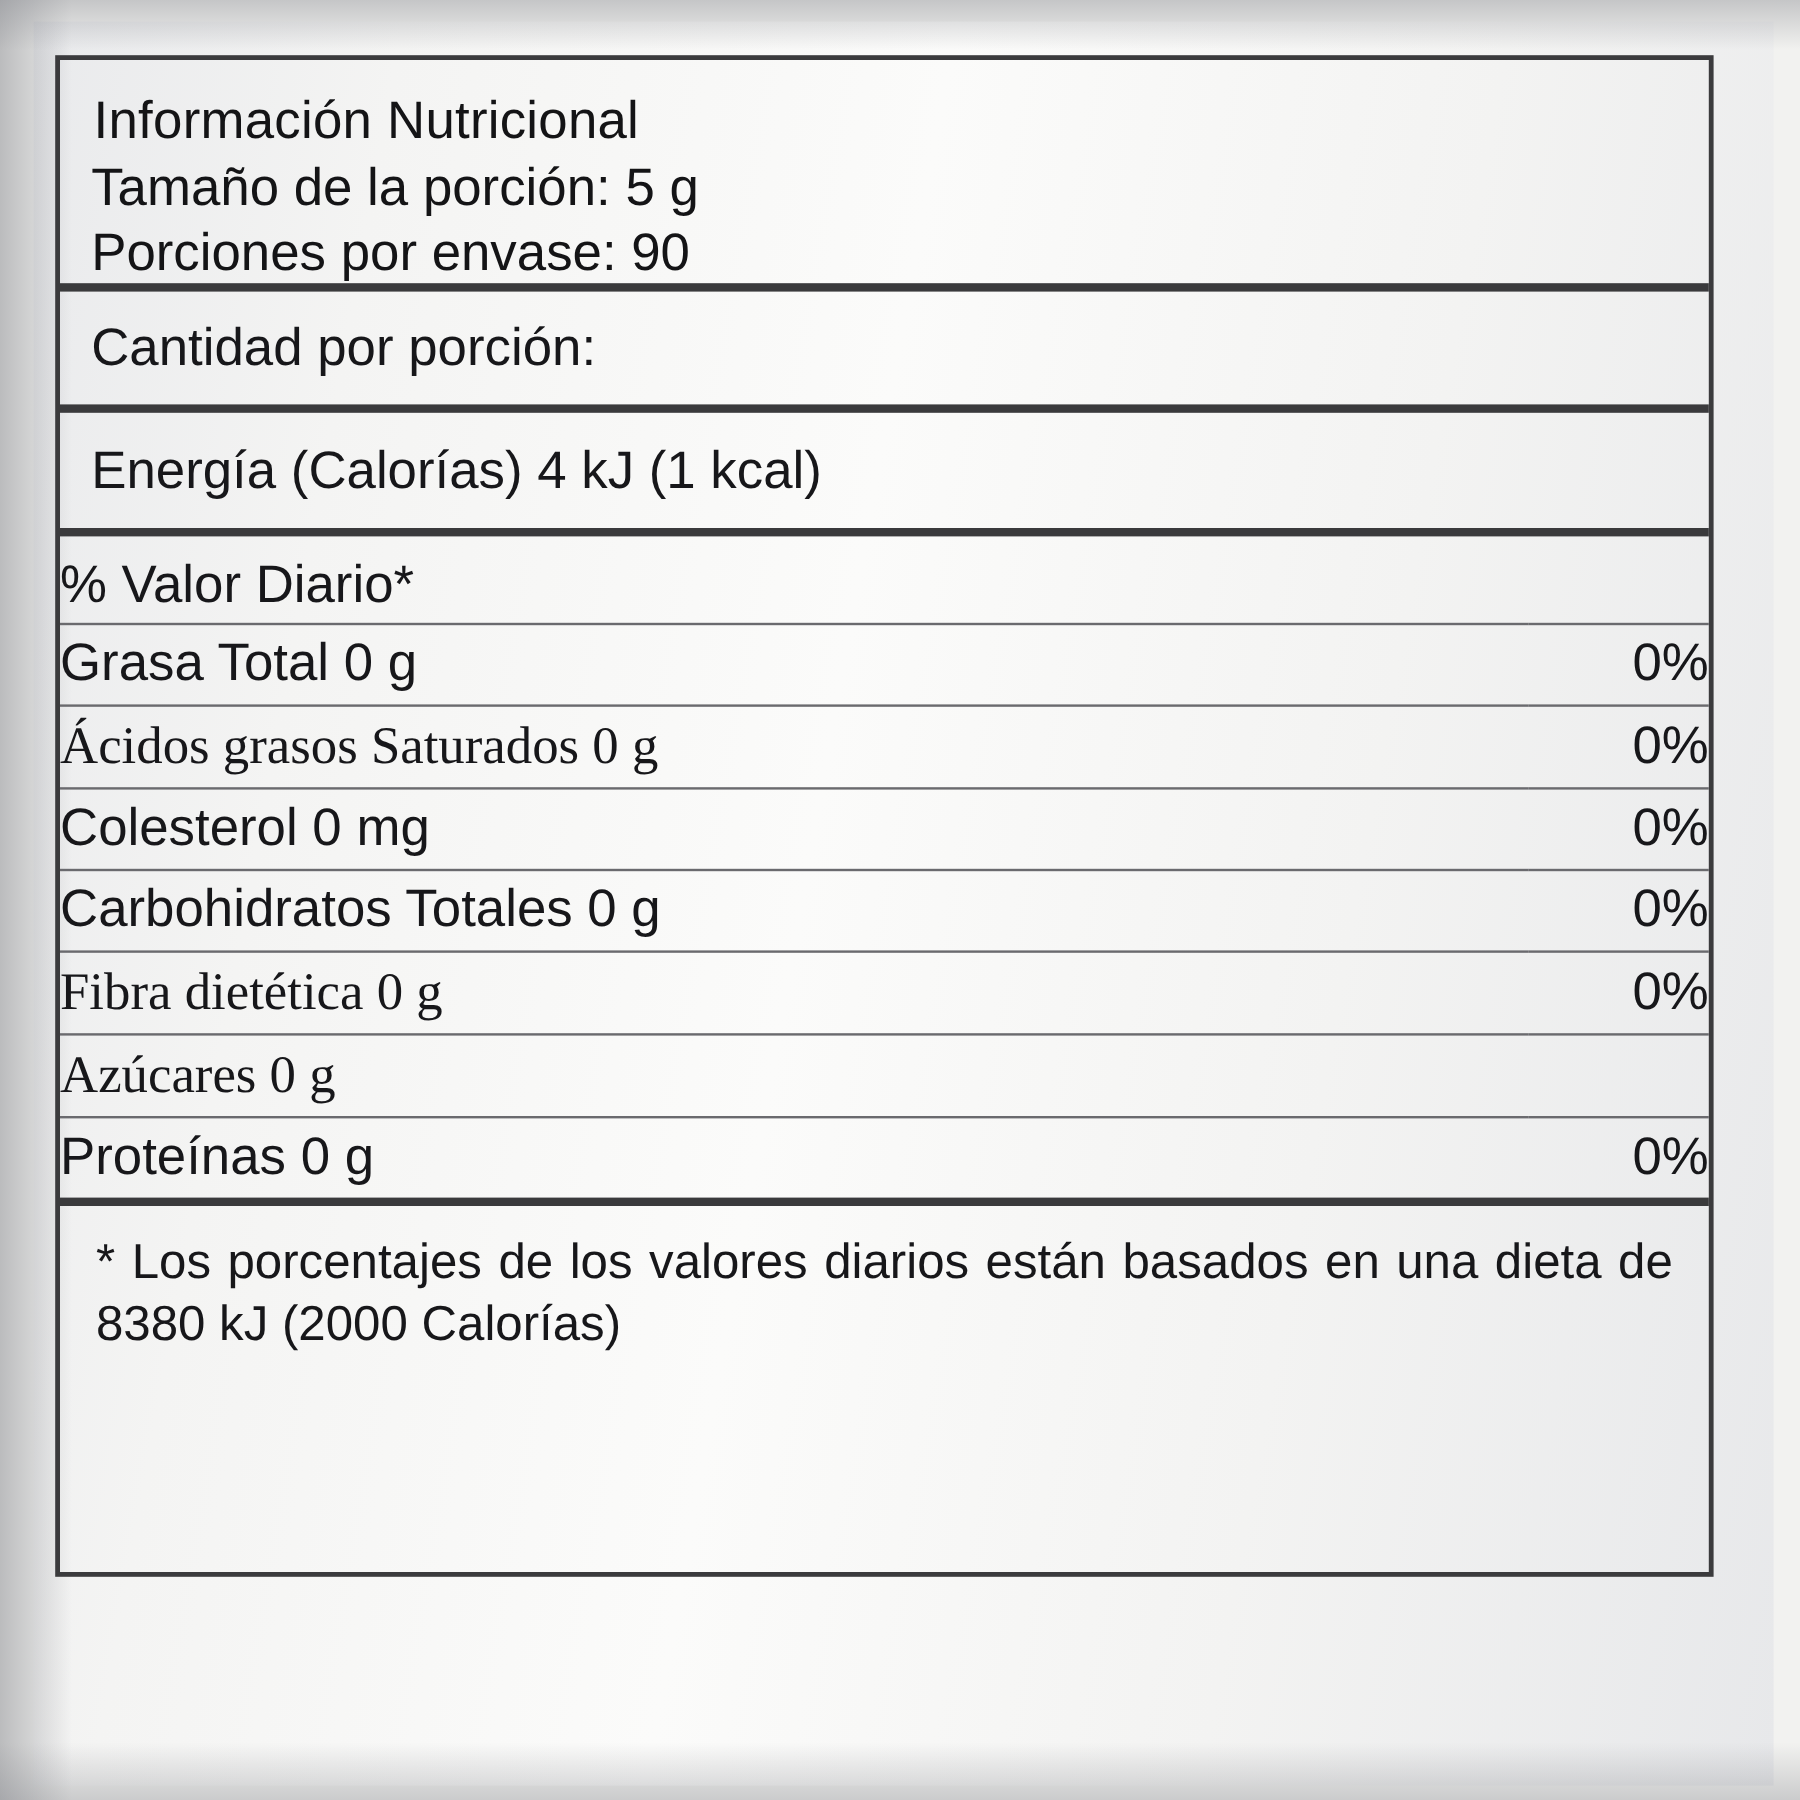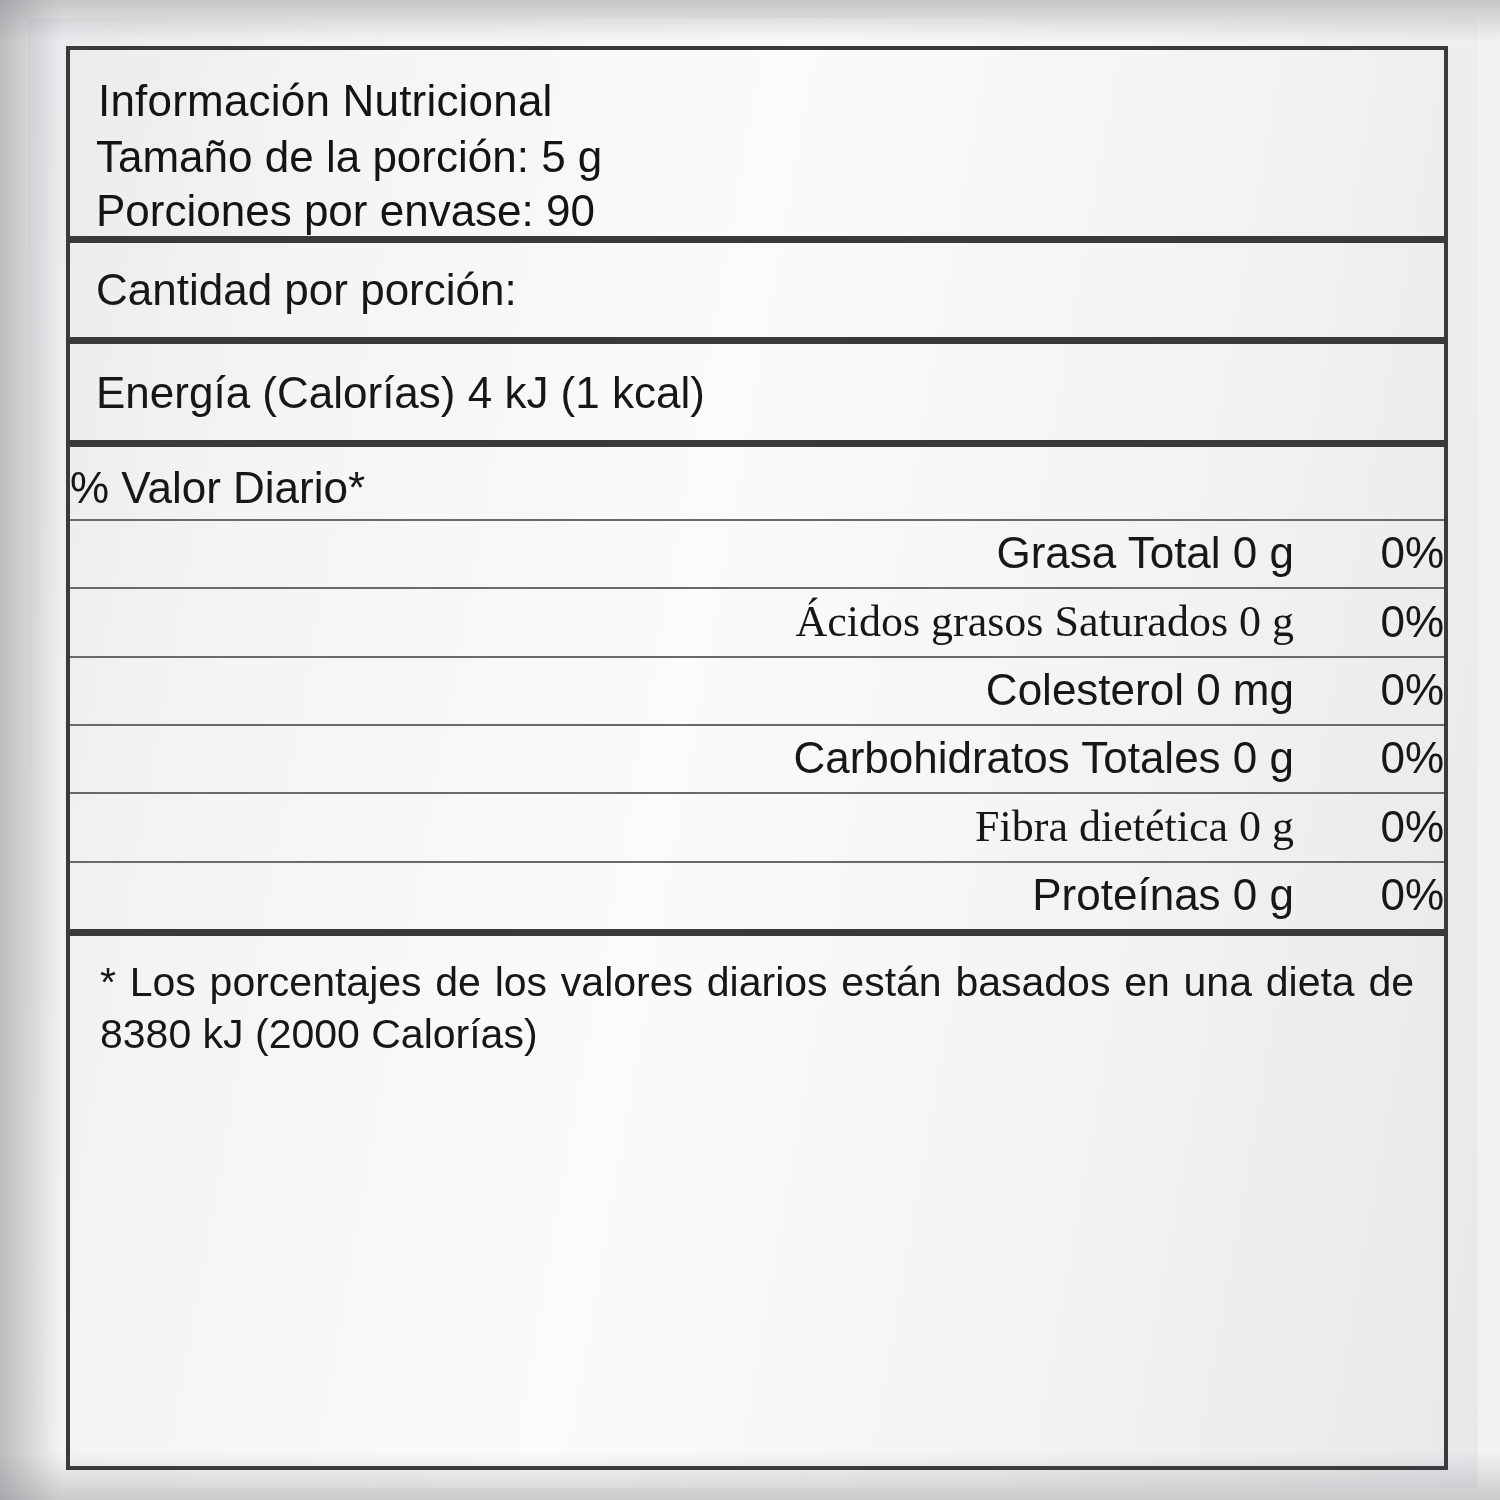--- a/index.html
+++ b/index.html
@@ -44,24 +44,24 @@
   }
   .paper-shadow-bottom {
     position: absolute;
     left: 0; bottom: 0;
     width: 1500px; height: 48px;
     background: linear-gradient(0deg, rgba(130,132,138,0.35), rgba(130,132,138,0.0));
   }
 
   .panel {
     position: absolute;
-    left: 66px;
+    left: 46px;
     top: 46px;
     width: 1382px;
-    height: 1424px;
+    height: 1268px;
     border: 4px solid #3b3b3d;
     box-sizing: border-box;
     color: #17171a;
   }
 
   .rule-thick {
     height: 7px;
     background: #3a3a3c;
     margin: 0;
   }
@@ -100,21 +100,20 @@
 
   table.nutri {
     width: 100%;
     border-collapse: collapse;
     font-size: 44px;
   }
   table.nutri td {
     padding: 7px 0 9px 0;
     vertical-align: bottom;
     border-top: 2px solid #6a6a6e;
-    text-align: right;
   }
   table.nutri tr:first-child td {
     border-top: 2px solid #6a6a6e;
   }
   td.name {
     padding-left: 26px;
     white-space: nowrap;
   }
   td.dv {
     text-align: right;
@@ -177,20 +176,24 @@
         </tr>
         <tr>
           <td class="name">Carbohidratos Totales 0 g</td>
           <td class="dv">0%</td>
         </tr>
         <tr>
           <td class="name indent1">Fibra dietética 0 g</td>
           <td class="dv">0%</td>
         </tr>
         <tr>
+          <td class="name indent1">Azúcares 0 g</td>
+          <td class="dv"></td>
+        </tr>
+        <tr>
           <td class="name">Proteínas 0 g</td>
           <td class="dv">0%</td>
         </tr>
       </tbody>
     </table>
 
     <div class="rule-thick"></div>
 
     <div class="footnote">* Los porcentajes de los valores diarios están basados en una dieta de 8380 kJ (2000 Calorías)</div>
 

